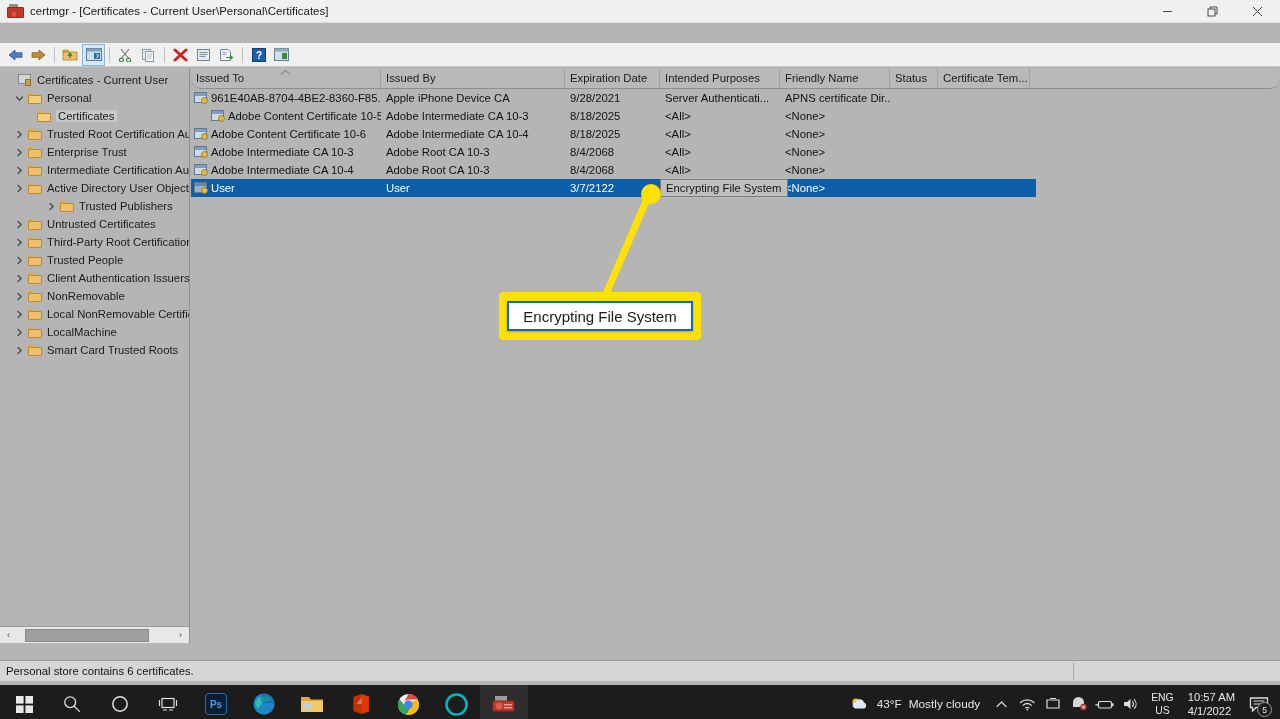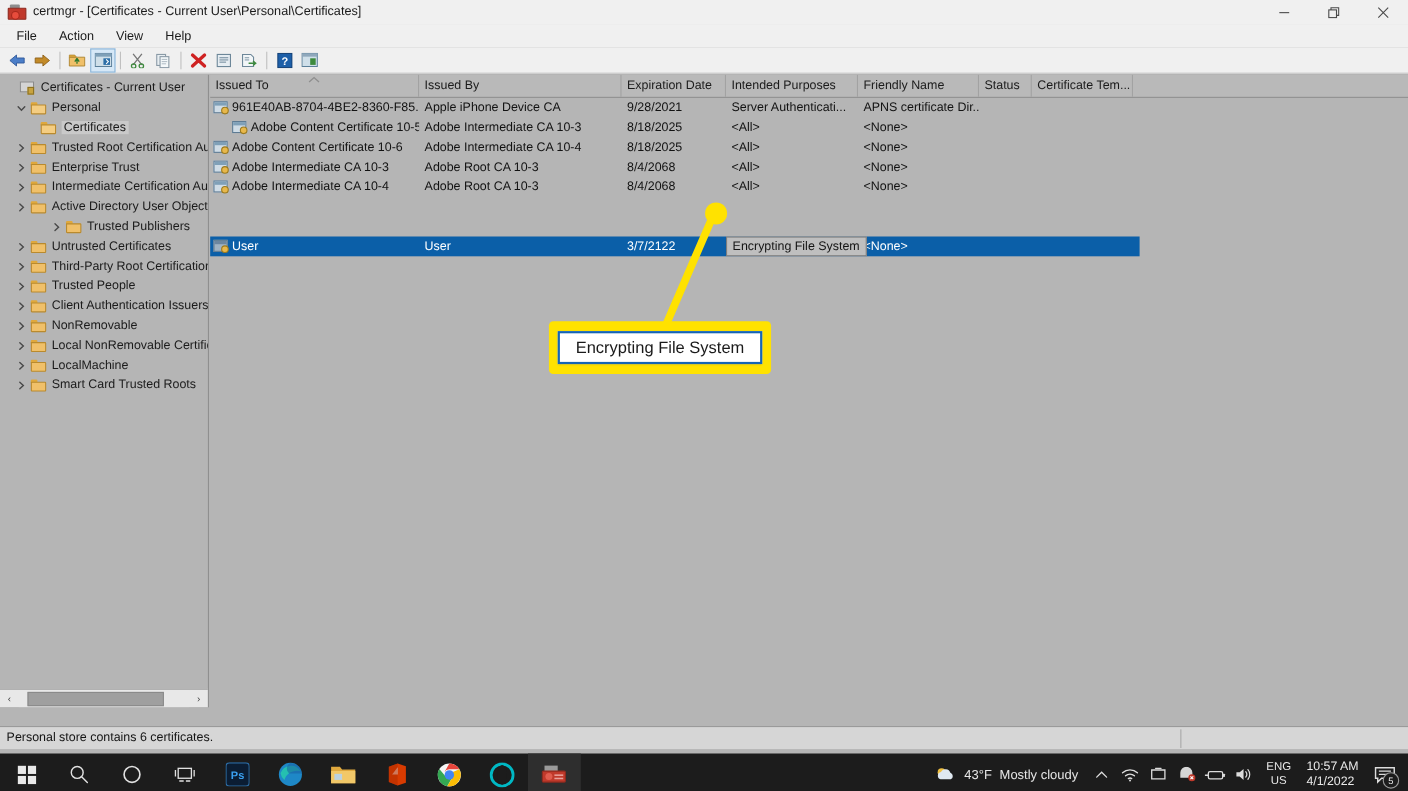--- a/index.html
+++ b/index.html
@@ -78,21 +78,21 @@
   .hs-track{flex:1;height:15px;background:#e8e8e8;position:relative;}
   .hs-thumb{position:absolute;left:8px;top:1px;width:124px;height:13px;background:#9f9f9f;border:1px solid #8a8a8a;box-sizing:border-box;}
 
   
   .list-pane{
     position:absolute;left:191px;top:0;width:1089px;height:592px;
     background:#b5b5b5;overflow:hidden;
   }
   .lv-header{
     position:relative;height:20px;background:#b9b9b9;border-bottom:1px solid #8f8f8f;
-    display:flex;align-items:center;
+    display:flex;align-items:center;border-radius:10px;
   }
   .lv-col{
     position:relative;height:20px;font-size:11.3px;color:#1b1b1b;
     display:flex;align-items:center;padding-left:5px;box-sizing:border-box;
     border-right:1px solid #a2a2a2;white-space:nowrap;overflow:hidden;
   }
   .sort-caret{position:absolute;left:89px;top:1px;width:11px;height:7px;opacity:.42;}
 
   .lv-rows{position:relative;}
   .lv-row{display:flex;align-items:center;height:18px;white-space:nowrap;}
@@ -185,26 +185,20 @@
         </svg>
       </div>
       <div class="win-btn">
         <svg width="11" height="11" viewBox="0 0 11 11">
             <path d="M1 1 L10 10 M10 1 L1 10" stroke="#4a4a4a" stroke-width="1" fill="none"></path>
           </svg>
       </div>
     </div>
   </div>
 
-  <div class="menubar">
-    <div class="menu-item">File</div>
-    <div class="menu-item">Action</div>
-    <div class="menu-item">View</div>
-    <div class="menu-item">Help</div>
-  </div>
 
   <div class="toolbar">
     <div class="tb-btn">
       <svg width="17" height="14" viewBox="0 0 17 14">
           <path d="M8 2 L2 7 L8 12 L8 9.3 L15 9.3 L15 4.7 L8 4.7 Z" fill="#4b7ec8" stroke="#2e5798" stroke-width="0.8"></path>
         </svg>
     </div>
     <div class="tb-btn">
       <svg width="17" height="14" viewBox="0 0 17 14">
           <path d="M9 2 L15 7 L9 12 L9 9.3 L2 9.3 L2 4.7 L9 4.7 Z" fill="#c28a28" stroke="#8c5f18" stroke-width="0.8"></path>
@@ -620,21 +614,21 @@
             <span>Adobe Intermediate CA 10-4</span>
           </div>
           <div class="lv-cell" style="width:184px">Adobe Root CA 10-3</div>
           <div class="lv-cell" style="width:95px">8/4/2068</div>
           <div class="lv-cell" style="width:120px">&lt;All&gt;</div>
           <div class="lv-cell" style="width:110px">&lt;None&gt;</div>
           <div class="lv-cell" style="width:48px"></div>
           <div class="lv-cell" style="width:92px"></div>
         </div>
 
-        <div class="lv-row sel" style="width:845px;position:relative;margin-top:36px;">
+        <div class="lv-row sel" style="width:845px;position:relative;">
           <div class="lv-cell" style="width:190px;padding-left:0">
             <span class="cert-ico user">
                 <span class="page"></span>
                 <span class="band"></span>
                 <span class="seal"></span>
               </span>
             <span>User</span>
           </div>
           <div class="lv-cell" style="width:184px">User</div>
           <div class="lv-cell" style="width:95px">3/7/2122</div>

